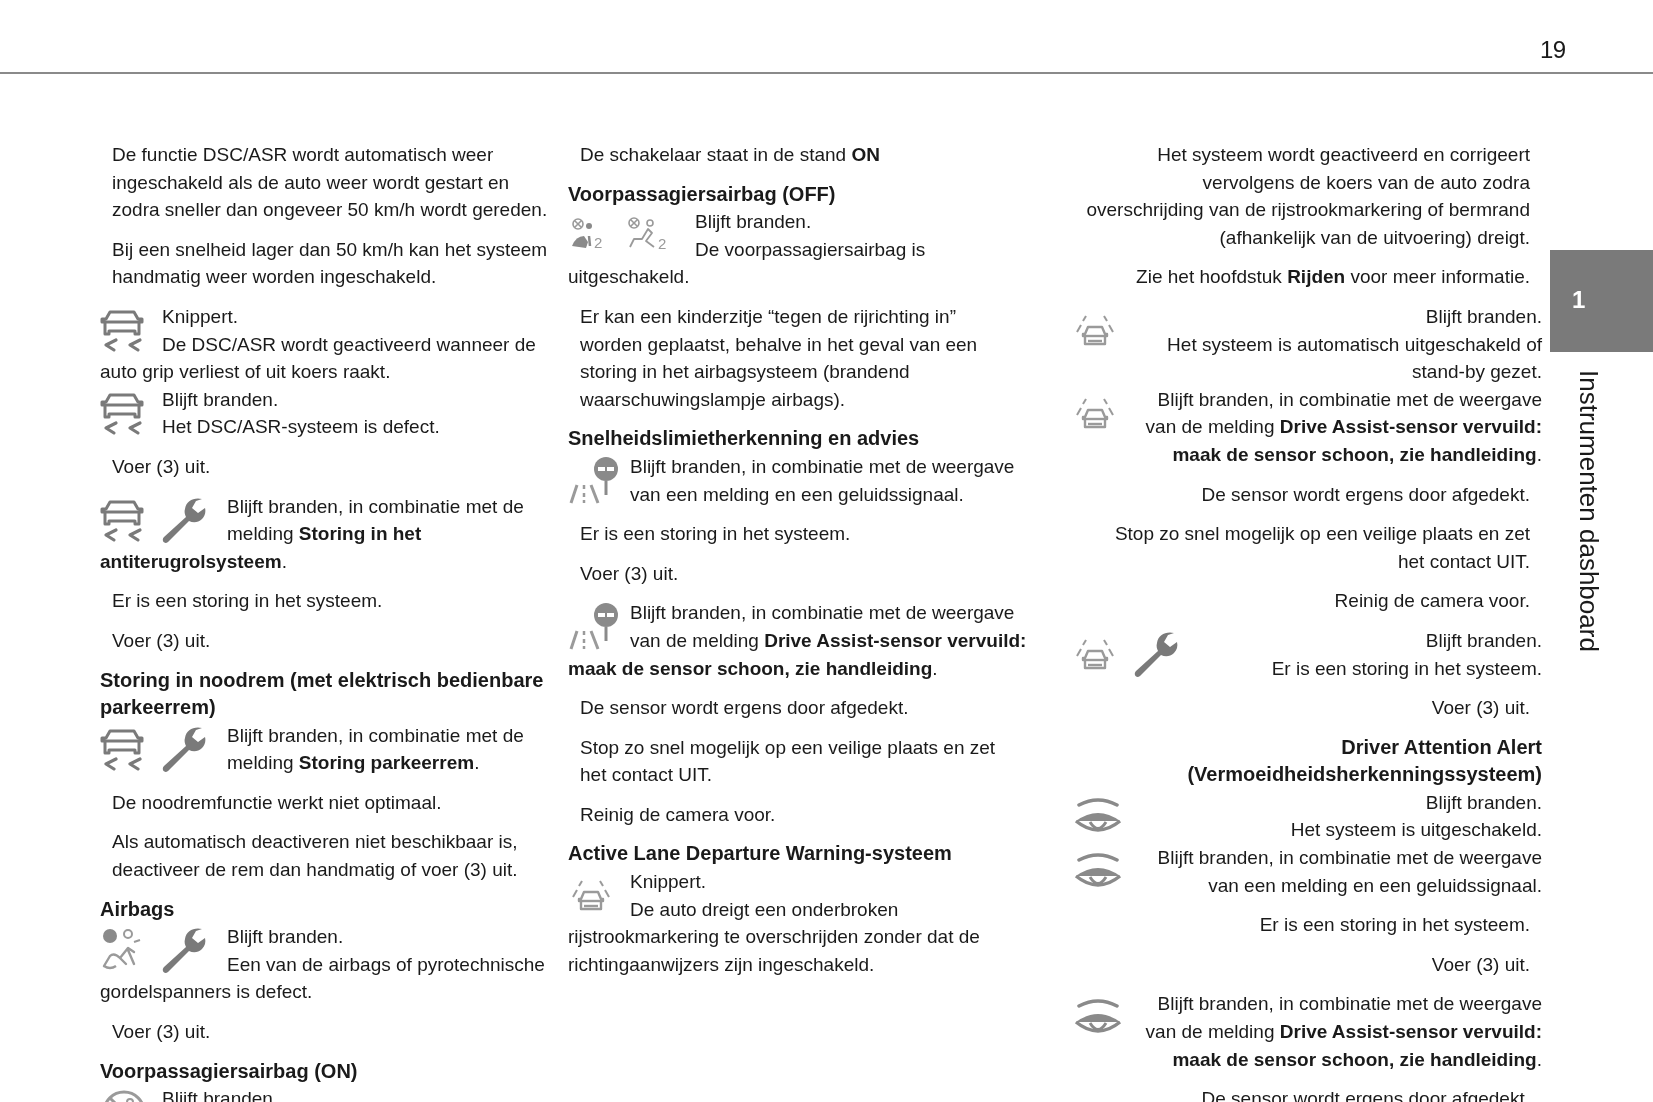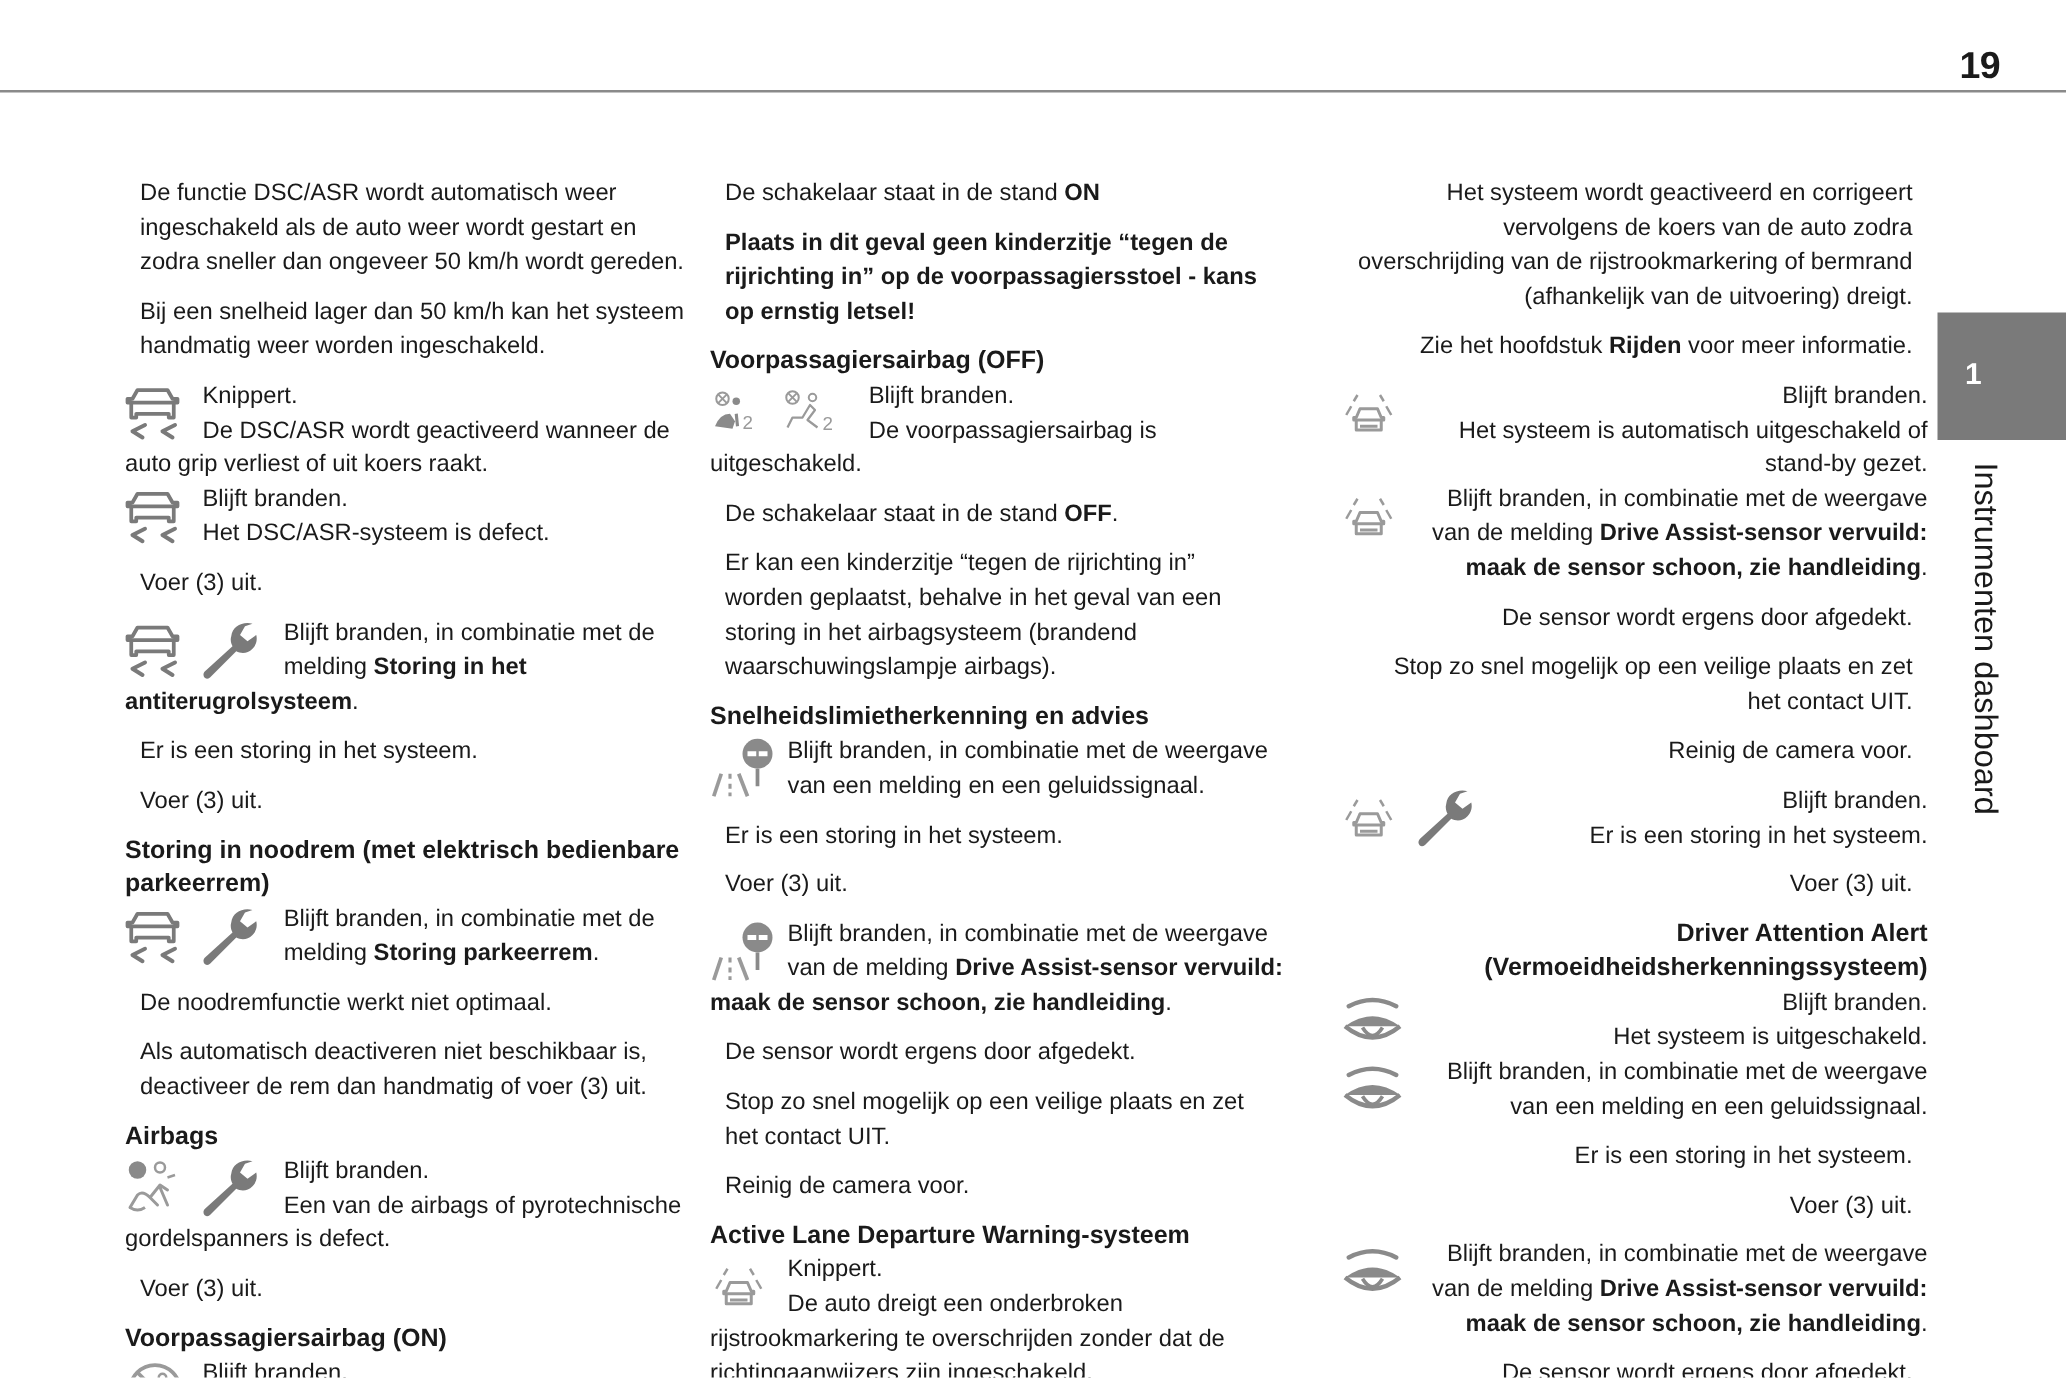--- a/index.html
+++ b/index.html
@@ -1,22 +1,22 @@
 <!DOCTYPE html>
 <html><head>
 <meta charset="utf-8">
 <style>
   html, body { margin: 0; padding: 0; background: #ffffff; }
   body {
     width: 1653px; height: 1102px; position: relative; overflow: hidden;
     font-family: "Liberation Sans", sans-serif; color: #1a1a1a;
   }
   .page-number {
-    position: absolute; top: 36px; left: 1540px; width: 60px; text-align: right;
-    font-size: 30px; font-weight: bold; letter-spacing: -0.5px;
+    position: absolute; top: 36px; left: 1540px; width: 60px; text-align: left;
+    font-size: 24px; font-weight: normal; letter-spacing: -0.5px;
   }
   .header-rule {
     position: absolute; top: 72px; left: 0; width: 1653px; height: 2px; background: #8a8a8a;
   }
   .column { position: absolute; top: 129px; font-size: 19px; line-height: 27.6px; }
   .col-1 { left: 100px; width: 460px; }
   .col-2 { left: 568px; width: 460px; }
   .col-3 { left: 1072px; width: 470px; text-align: right; }
 
   .p { margin: 12px; }
@@ -217,40 +217,38 @@
             <use href="#sym-pab-on"></use>
           </svg>
         </span>
       </span>
     <span>Blijft branden.</span><br>
   </div>
 </div>
 
 <div class="column col-2">
   <p class="p"><span>De schakelaar staat in de stand </span><b>ON</b></p>
-  <p class="p"><b>Plaats in dit geval geen kinderzitje “tegen de rijrichting in” op de voorpassagiersstoel - kans op ernstig letsel!</b></p>
 
   <h3 class="h">Voorpassagiersairbag (OFF)</h3>
   <div class="icon-row double">
     <span class="icons">
       <span class="ico">
           <svg width="44" height="38" viewBox="0 0 44 38">
             <use href="#sym-pab-off-filled"></use>
           </svg>
         </span>
       <span class="ico">
           <svg width="50" height="40" viewBox="0 0 50 40">
             <use href="#sym-pab-off-outline"></use>
           </svg>
         </span>
     </span>
     <span>Blijft branden.</span><br>
     <span>De voorpassagiersairbag is uitgeschakeld.</span>
   </div>
-  <p class="p"><span>De schakelaar staat in de stand </span><b>OFF</b><span>.</span></p>
   <p class="p">Er kan een kinderzitje “tegen de rijrichting in” worden geplaatst, behalve in het geval van een storing in het airbagsysteem (brandend waarschuwingslampje airbags).</p>
 
   <h3 class="h">Snelheidslimietherkenning en advies</h3>
   <div class="icon-row single">
     <span class="icons">
         <span class="ico">
           <svg width="52" height="50" viewBox="0 0 52 50">
             <use href="#sym-speed"></use>
           </svg>
         </span>

